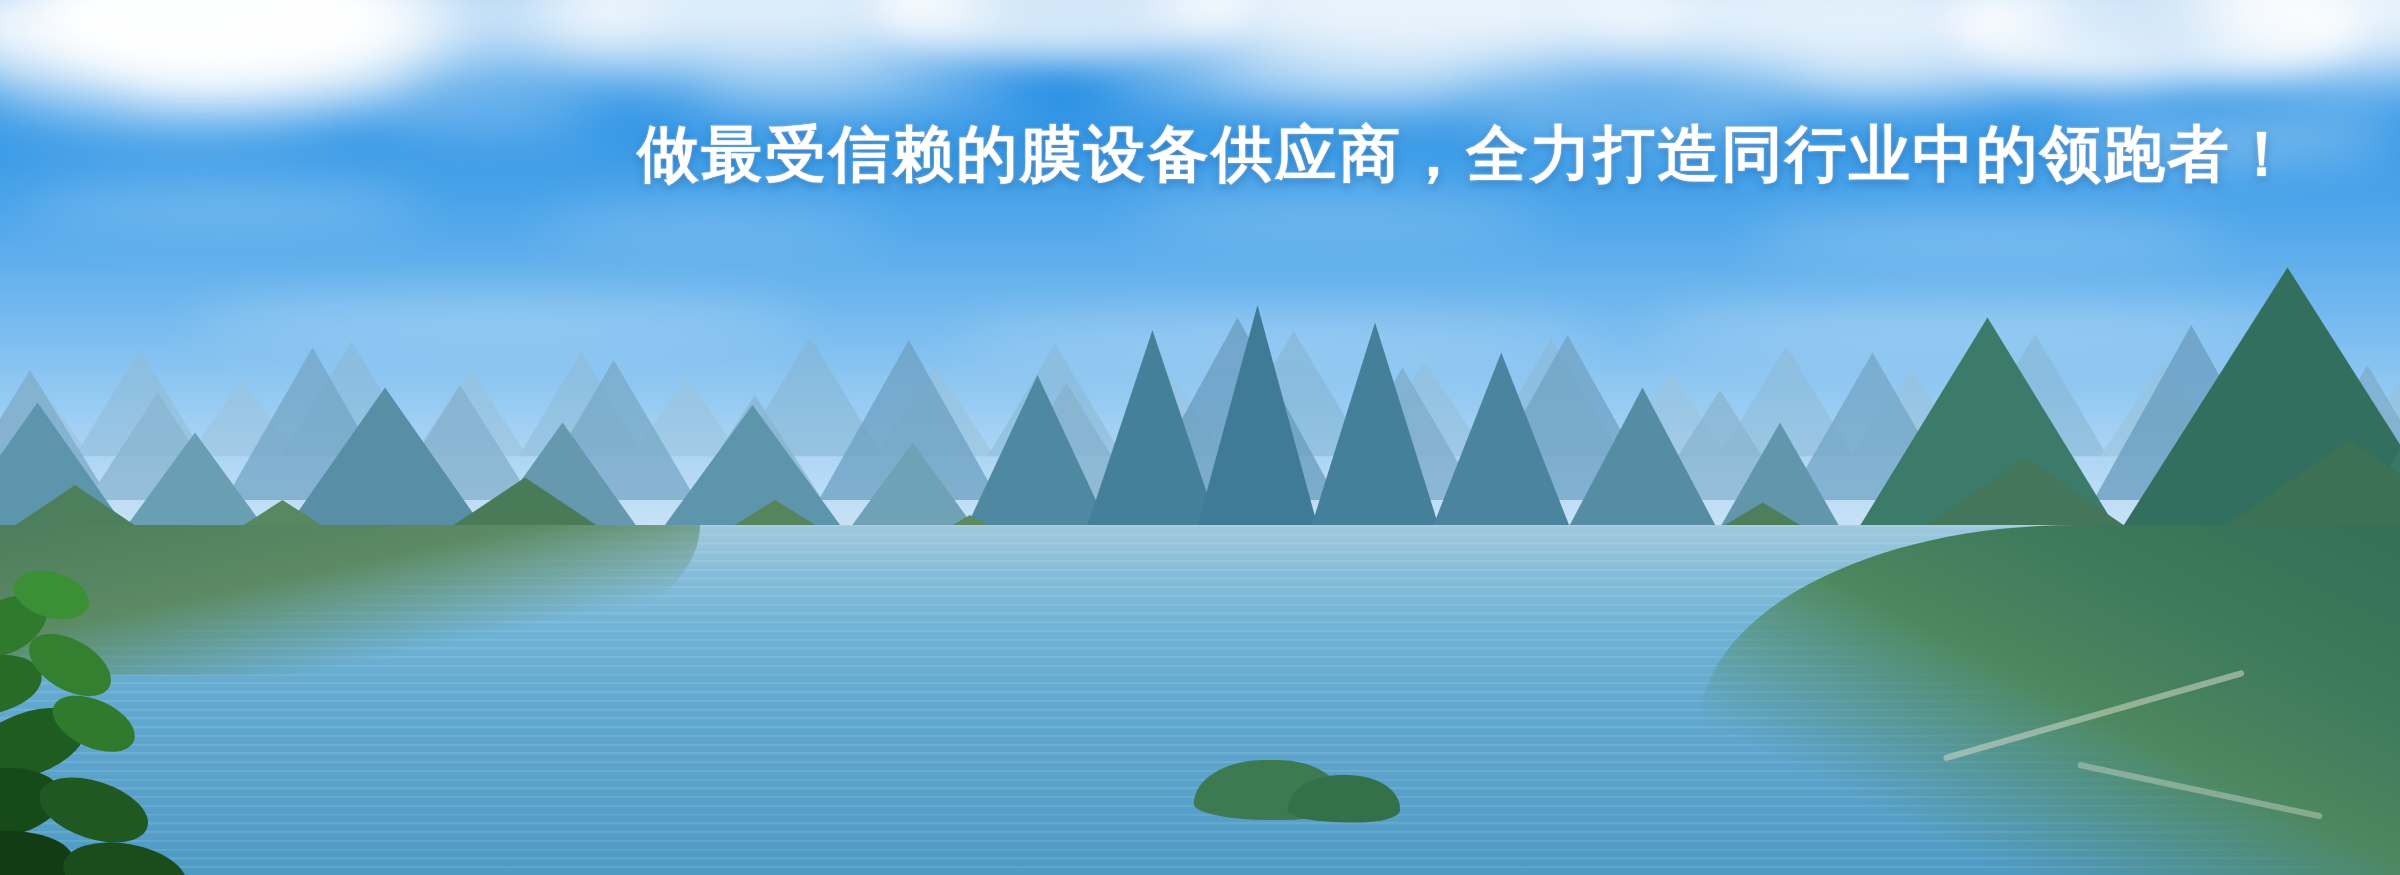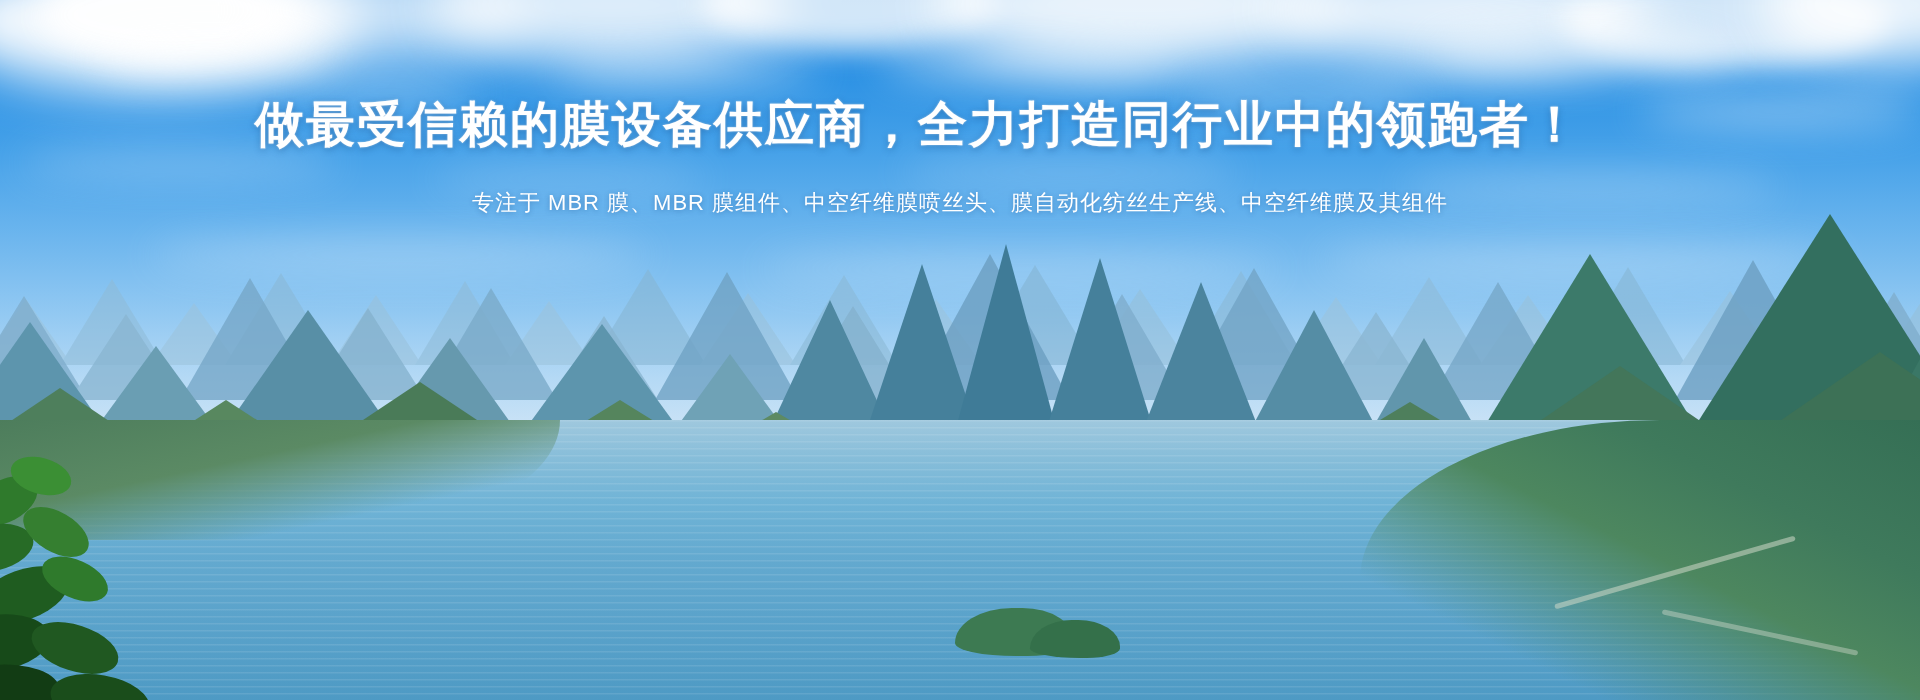--- a/index.html
+++ b/index.html
@@ -42,21 +42,21 @@
       rgba(255,255,255,0) 2px, rgba(255,255,255,0) 7px);
   }
 
   
   .foliage{ position:absolute; border-radius:50% 50% 50% 50%; }
 
   
   .content{ position:absolute; left:0; top:0; width:1920px; height:700px; }
 
   .headline{
-    position:absolute; top:98px; width:1836px; text-align:center;
+    position:absolute; top:98px; width:1836px; text-align:right;
     font-size:49px; font-weight:bold; color:#ffffff;
     letter-spacing:2px; line-height:1.1;
     text-shadow:0 2px 7px rgba(20,70,130,0.40), 0 0 2px rgba(255,255,255,0.7);
     white-space:nowrap;
   }
   .subhead{
     position:absolute; top:188px; width:1920px; text-align:center;
     font-size:22px; color:#ffffff; letter-spacing:1px;
     text-shadow:0 1px 5px rgba(30,80,140,0.45);
     white-space:nowrap;
@@ -203,17 +203,16 @@
     <div class="foliage" style="position:absolute; left:80px;  top:110px; width:70px; height:38px; background:#2f7a2c; transform:rotate(24deg);"></div>
     <div class="foliage" style="position:absolute; left:-20px; top:165px; width:110px; height:56px; background:#174a19; transform:rotate(-8deg);"></div>
     <div class="foliage" style="position:absolute; left:70px;  top:175px; width:90px; height:46px; background:#205821; transform:rotate(18deg);"></div>
     <div class="foliage" style="position:absolute; left:-30px; top:215px; width:130px; height:60px; background:#123c14; transform:rotate(-5deg);"></div>
     <div class="foliage" style="position:absolute; left:90px;  top:225px; width:100px; height:50px; background:#1a4d1b; transform:rotate(10deg);"></div>
   </div>
 
   <div class="content">
     <div class="headline">做最受信赖的膜设备供应商，全力打造同行业中的领跑者！</div>
 
-    <div class="subhead">专注于 MBR 膜、MBR 膜组件、中空纤维膜喷丝头、膜自动化纺丝生产线、中空纤维膜及其组件</div>
 
   </div>
 
 </div>
 
 </body></html>

